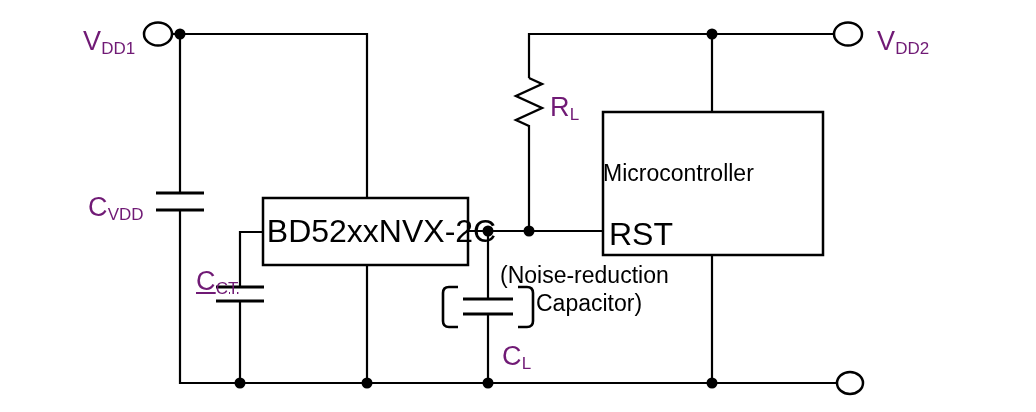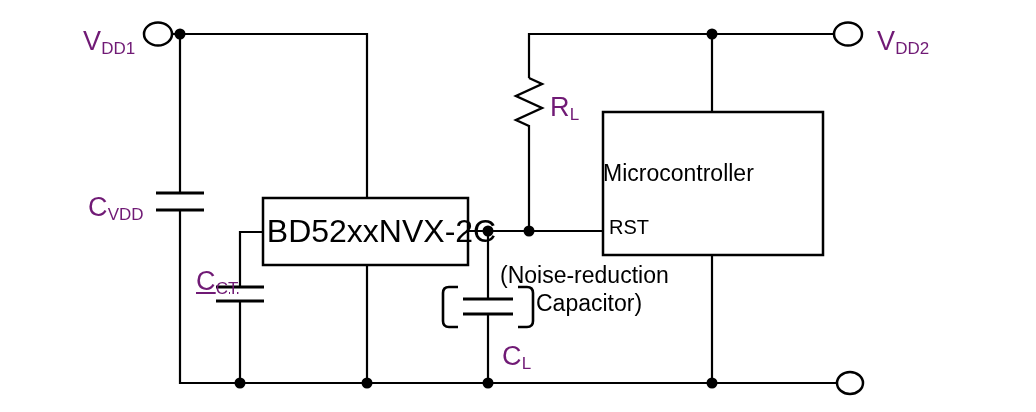--- a/index.html
+++ b/index.html
@@ -54,21 +54,21 @@
     top: 160px;
     width: 188px;
     text-align: left;
     font-size: 23px;
     white-space: nowrap;
   }
   .rst-label {
     position: absolute;
     left: 609px;
     top: 216px;
-    font-size: 20px;
+    font-size: 32px;
     white-space: nowrap;
   }
   .note {
     position: absolute;
     font-size: 23px;
     white-space: nowrap;
   }
 </style>
 </head>
 <body>

